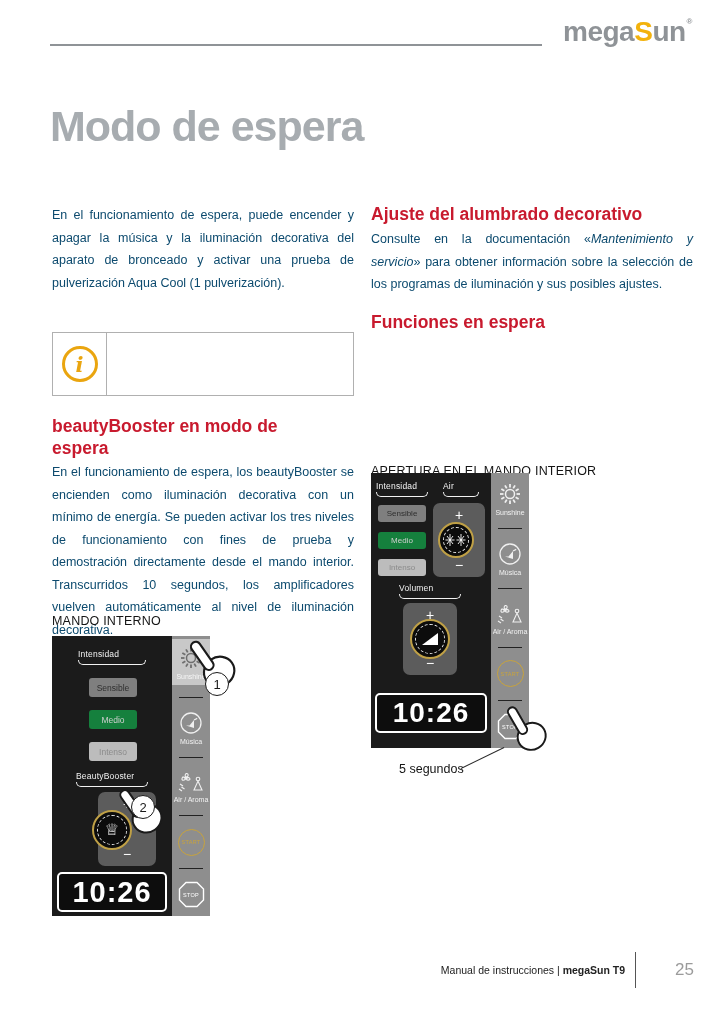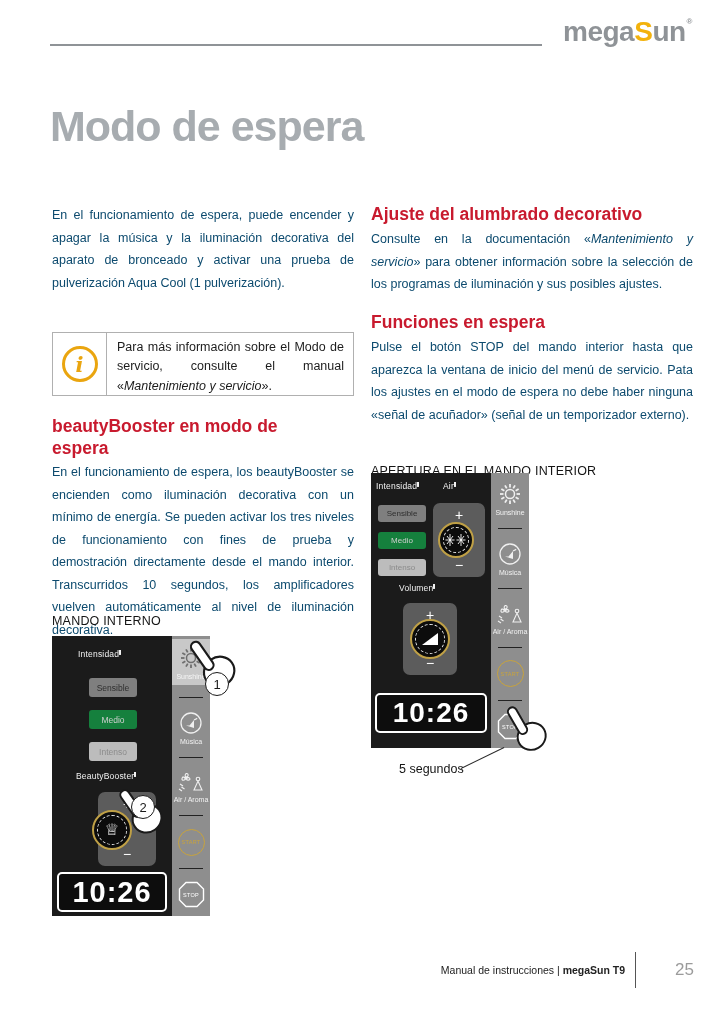--- a/index.html
+++ b/index.html
@@ -36,21 +36,21 @@
                   text-align:justify; }
 
   .figure-label { position:absolute; font-size:12.5px; color:#141414; letter-spacing:0.2px; }
 
   
   .panel { position:absolute; display:flex; z-index:1; }
   .pmain { position:relative; background:#1b1b1b; width:120px; }
   .pside { position:relative; background:#8e8e8e; width:38px; display:flex; flex-direction:column;
            align-items:center; justify-content:space-between; padding:3px 0 8px; }
 
-  .plabel { position:absolute; display:flex; flex-direction:row; align-items:flex-end; }
+  .plabel { position:absolute; display:flex; flex-direction:column; align-items:flex-start; }
   .plabel span { color:#f2f2f2; font-size:8.5px; letter-spacing:0.2px; white-space:nowrap; }
   .bracket { height:5px; border-left:1px solid #f2f2f2; border-right:1px solid #f2f2f2;
              border-bottom:1px solid #f2f2f2; border-radius:0 0 5px 5px; margin-top:1px; align-self:stretch; }
 
   .pbtn { position:absolute; border-radius:3px; display:flex; align-items:center;
           justify-content:center; font-size:8.5px; }
   .b1 { background:#7f7f7f; color:#2e2e2e; }
   .b2 { background:#15803d; color:#cfcfcf; }
   .b3 { background:#bcbcbc; color:#8b8b8b; }
 
@@ -111,34 +111,32 @@
   <div class="col-left body-text" style="top:204px;">En el funcionamiento de espera, puede encender y apagar la música y la iluminación decorativa del aparato de bronceado y activar una prueba de pulverización Aqua Cool (1 pulverización).</div>
 
   <h2 class="red col-left" style="top:309px;margin-top:20px;">Modo de servicio</h2>
 
   <div class="infobox">
     <div class="infobox-icon-cell">
       <div class="info-circle">
           <span class="info-i">i</span>
         </div>
     </div>
-    <div class="infobox-text"><span>Para más información sobre el Modo de servicio, consulte el manual «</span><i>Mantenimiento y servicio</i><span>».</span></div>
   </div>
 
   <h2 class="red col-left" style="top:416px; width:268px;">beautyBooster en modo de espera</h2>
 
   <div class="col-left body-text" style="top:461px;">En el funcionamiento de espera, los beautyBooster se encienden como iluminación decorativa con un mínimo de energía. Se pueden activar los tres niveles de funcionamiento con fines de prueba y demostración directamente desde el mando interior. Transcurridos 10 segundos, los amplificadores vuelven automáticamente al nivel de iluminación decorativa.</div>
 
   <div class="figure-label" style="left:52px; top:614px;">MANDO INTERNO</div>
 
   <h2 class="red col-right" style="top:204px;">Ajuste del alumbrado decorativo</h2>
   <div class="col-right body-text" style="top:228px;"><span>Consulte en la documentación «</span><i>Mantenimiento y servicio</i><span>» para obtener información sobre la selección de los programas de iluminación y sus posibles ajustes.</span></div>
 
   <h2 class="red col-right" style="top:312px;">Funciones en espera</h2>
-  <div class="col-right body-text" style="top:336px;">Pulse el botón STOP del mando interior hasta que aparezca la ventana de inicio del menú de servicio. Pata los ajustes en el modo de espera no debe haber ninguna «señal de acuñador» (señal de un temporizador externo).</div>
 
   <div class="figure-label" style="left:371px; top:464px;">APERTURA EN EL MANDO INTERIOR</div>
 
   <div class="panel" style="left:52px; top:636px; height:280px;">
     <div class="pmain">
       <div class="plabel" style="top:13px; left:26px; width:68px;">
         <span>Intensidad</span>
           <div class="bracket"></div>
       </div>
       <div class="pbtn b1" style="left:37px; top:42px; width:48px; height:19px;">Sensible</div>

